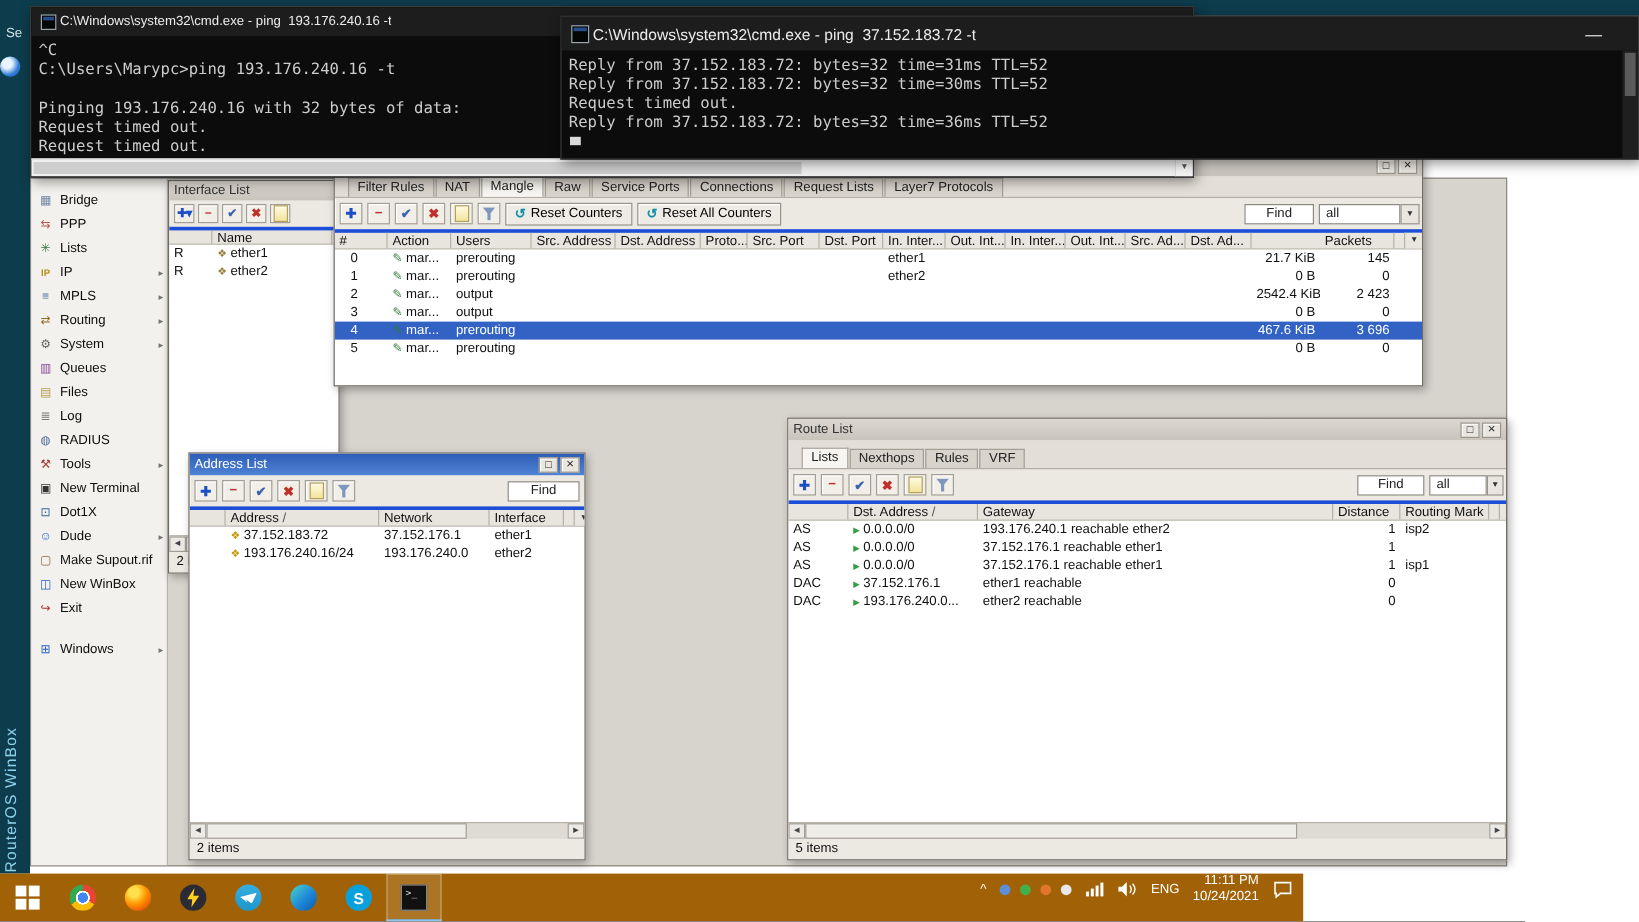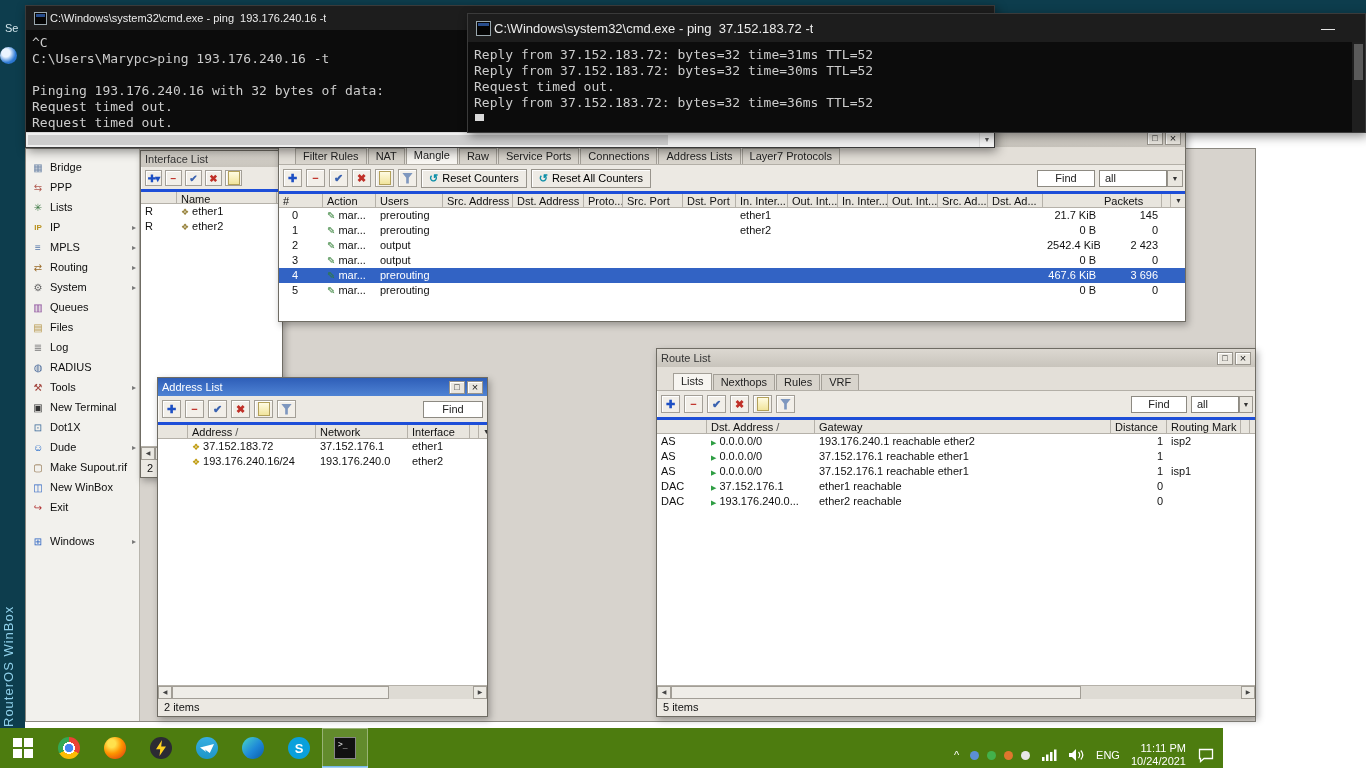--- a/index.html
+++ b/index.html
@@ -59,21 +59,21 @@
 .addr-win{left:157px;top:377px;width:331px;height:340px;z-index:14}
 .ctitle{height:18px;flex:none;display:flex;align-items:center;padding:0 4px;font-size:11px}
 .iface-win .ctitle{height:16px}
 .ctitle.active{background:linear-gradient(#2e5eb8,#4f83d4);color:#fff}
 .ctitle.inactive{background:linear-gradient(#dcd8d1,#c8c4bc);color:#333}
 .ctitle .t{flex:1;white-space:nowrap;overflow:hidden}
 .wbtn{width:16px;height:13px;margin-left:2px;background:#e9e6df;border:1px solid #98948c;
   box-shadow:inset 1px 1px 0 #fff;font-size:9px;line-height:11px;text-align:center;color:#222;flex:none}
 .wbtn.restore::after{content:"□"}
 .wbtn.close::after{content:"×";font-size:11px}
-.tabs{height:18px;flex:none;display:flex;align-items:flex-end;gap:1px;padding-left:16px;border-bottom:1px solid #b3afa7;background:#e3dfd8}
+.tabs{height:18px;flex:none;display:flex;align-items:flex-end;gap:1px;padding-left:11px;border-bottom:1px solid #b3afa7;background:#e3dfd8}
 .route-win .tabs{height:24px;padding-top:3px}
 .tab{font-size:11px;padding:1px 7px 2px;background:#d8d4cc;border:1px solid #a39f97;border-bottom:none;color:#222;white-space:nowrap}
 .tab.active{background:#f7f5f1;padding-bottom:3px}
 .toolbar{height:26px;flex:none;display:flex;align-items:center;gap:4px;padding:0 4px;position:relative}
 .iface-win .toolbar{height:22px;gap:3px}
 .tbgroup{display:flex;gap:4px;align-items:center}
 .tbico{width:19px;height:18px;border:1px solid #a39f97;background:#f2efe9;box-shadow:inset 1px 1px 0 #fff;
   display:flex;align-items:center;justify-content:center;font-size:11px;font-weight:bold}
 .iface-win .tbico{width:17px;height:16px;font-size:10px}
 .ic-add{color:#1d4fc4}
@@ -119,21 +119,21 @@
 .hscroll{height:14px;flex:none;display:flex;background:#dedbd4;border-top:1px solid #b5b1a9}
 .sarrow{width:14px;height:13px;flex:none;background:#eceae4;border:1px solid #a29e96;font-size:6px;
   text-align:center;line-height:11px;color:#444}
 .sarrow.left::after{content:"◀"}
 .sarrow.right::after{content:"▶"}
 .strack{flex:1;position:relative}
 .sthumb{position:absolute;left:0;top:0;bottom:0;width:72%;background:#efede8;border:1px solid #a29e96}
 .statusrow{height:17px;flex:none;font-size:11px;padding:2px 6px;background:#ece9e3;white-space:nowrap;overflow:hidden}
 
 
-.taskbar{left:0;top:728px;width:1223px;height:40px;background:#4d7c0f;z-index:30;display:flex;align-items:flex-end}
+.taskbar{left:0;top:728px;width:1086px;height:40px;background:#a16207;z-index:30;display:flex;align-items:flex-start}
 .tb-apps{display:flex;align-items:center;height:100%}
 .tb-app{width:46px;height:40px;display:flex;align-items:center;justify-content:center;position:relative}
 .tb-app.active{background:rgba(255,255,255,.12);box-shadow:inset 0 0 0 1px rgba(255,255,255,.35),inset 0 -2px 0 #76b9ed}
 .tbi{width:22px;height:22px}
 .tb-start{width:20px;height:20px;background:
   linear-gradient(#fff,#fff) 0 0/9px 9px no-repeat,
   linear-gradient(#fff,#fff) 11px 0/9px 9px no-repeat,
   linear-gradient(#fff,#fff) 0 11px/9px 9px no-repeat,
   linear-gradient(#fff,#fff) 11px 11px/9px 9px no-repeat}
 .tb-chrome{border-radius:50%;background:
@@ -303,21 +303,21 @@
       <span class="wbtn restore"></span>
       <span class="wbtn close"></span>
     </div>
     <div class="tabs" id="fw-tabs">
         <div class="tab">Filter Rules</div>
         <div class="tab">NAT</div>
         <div class="tab active">Mangle</div>
         <div class="tab">Raw</div>
         <div class="tab">Service Ports</div>
         <div class="tab">Connections</div>
-        <div class="tab">Address Lists</div>
+        <div class="tab">Request Lists</div>
         <div class="tab">Layer7 Protocols</div>
       </div>
     <div class="toolbar">
       <span class="tbgroup">
           <div class="tbico ic-add">✚</div>
           <div class="tbico ic-rem">−</div>
           <div class="tbico ic-en">✔</div>
           <div class="tbico ic-dis">✖</div>
           <div class="tbico ic-comment"></div>
           <div class="tbico ic-funnel"></div>

